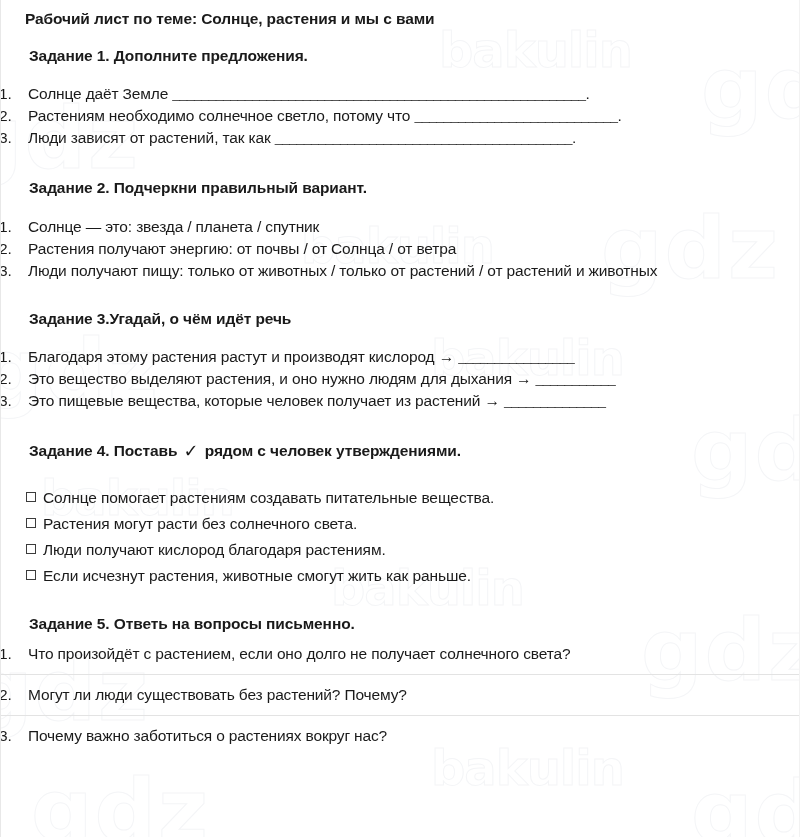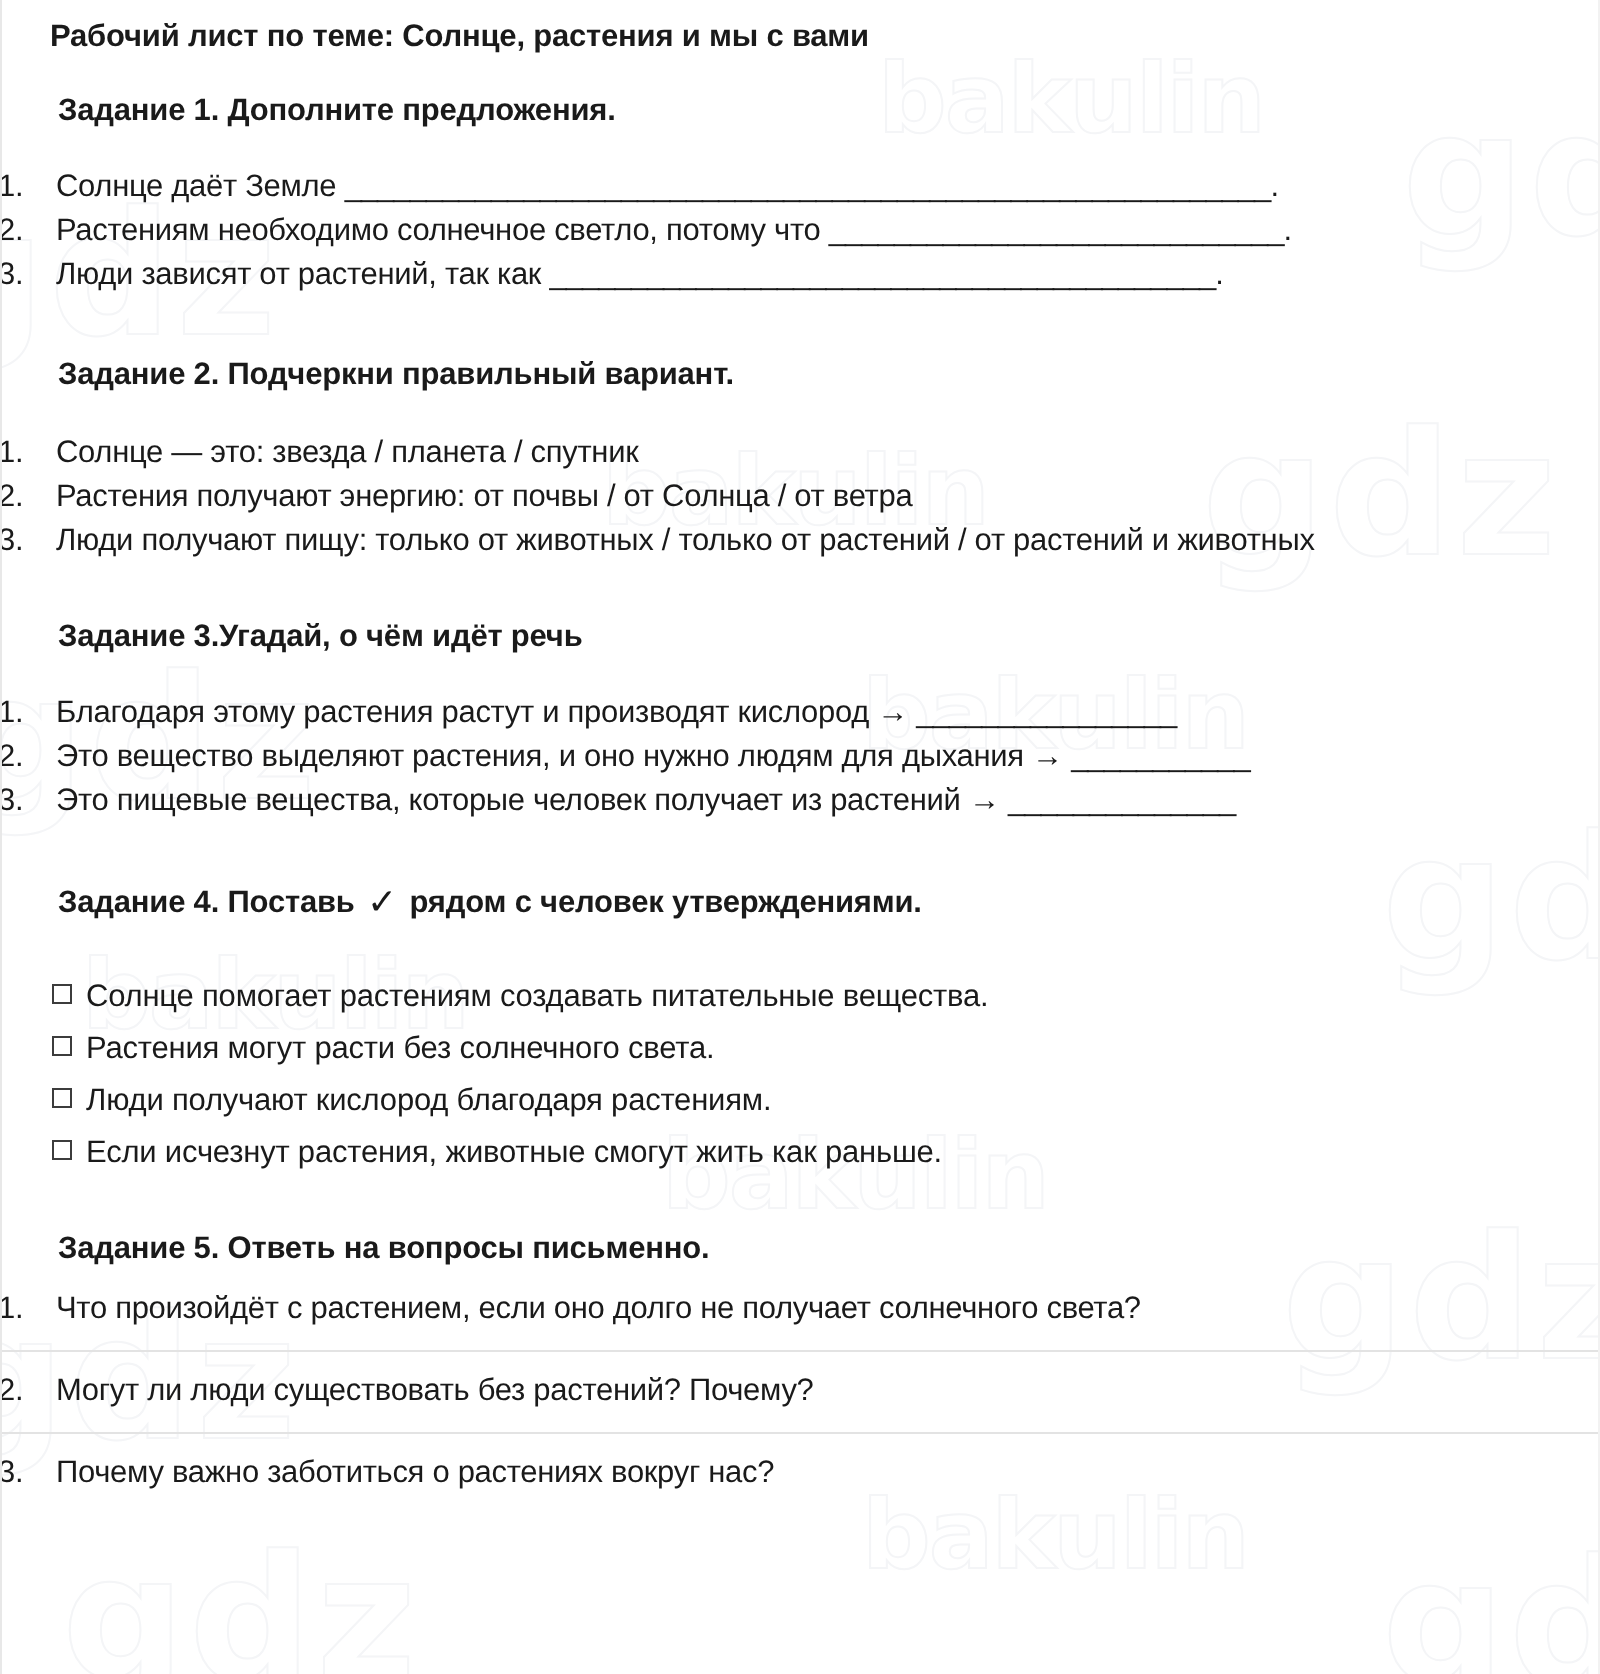--- a/index.html
+++ b/index.html
@@ -105,20 +105,21 @@
   }
   .olist li .num {
     position: absolute;
     left: -2px;
     top: 0;
     width: 22px;
     text-align: left;
   }
   .blank {
     letter-spacing: -0.5px;
+    font-family: Liberation Serif, serif;
   }
 
   .cb-list {
     list-style: none;
     margin: 0;
     padding: 0;
   }
   .cb-list li {
     font-size: 15.5px;
     line-height: 26px;

